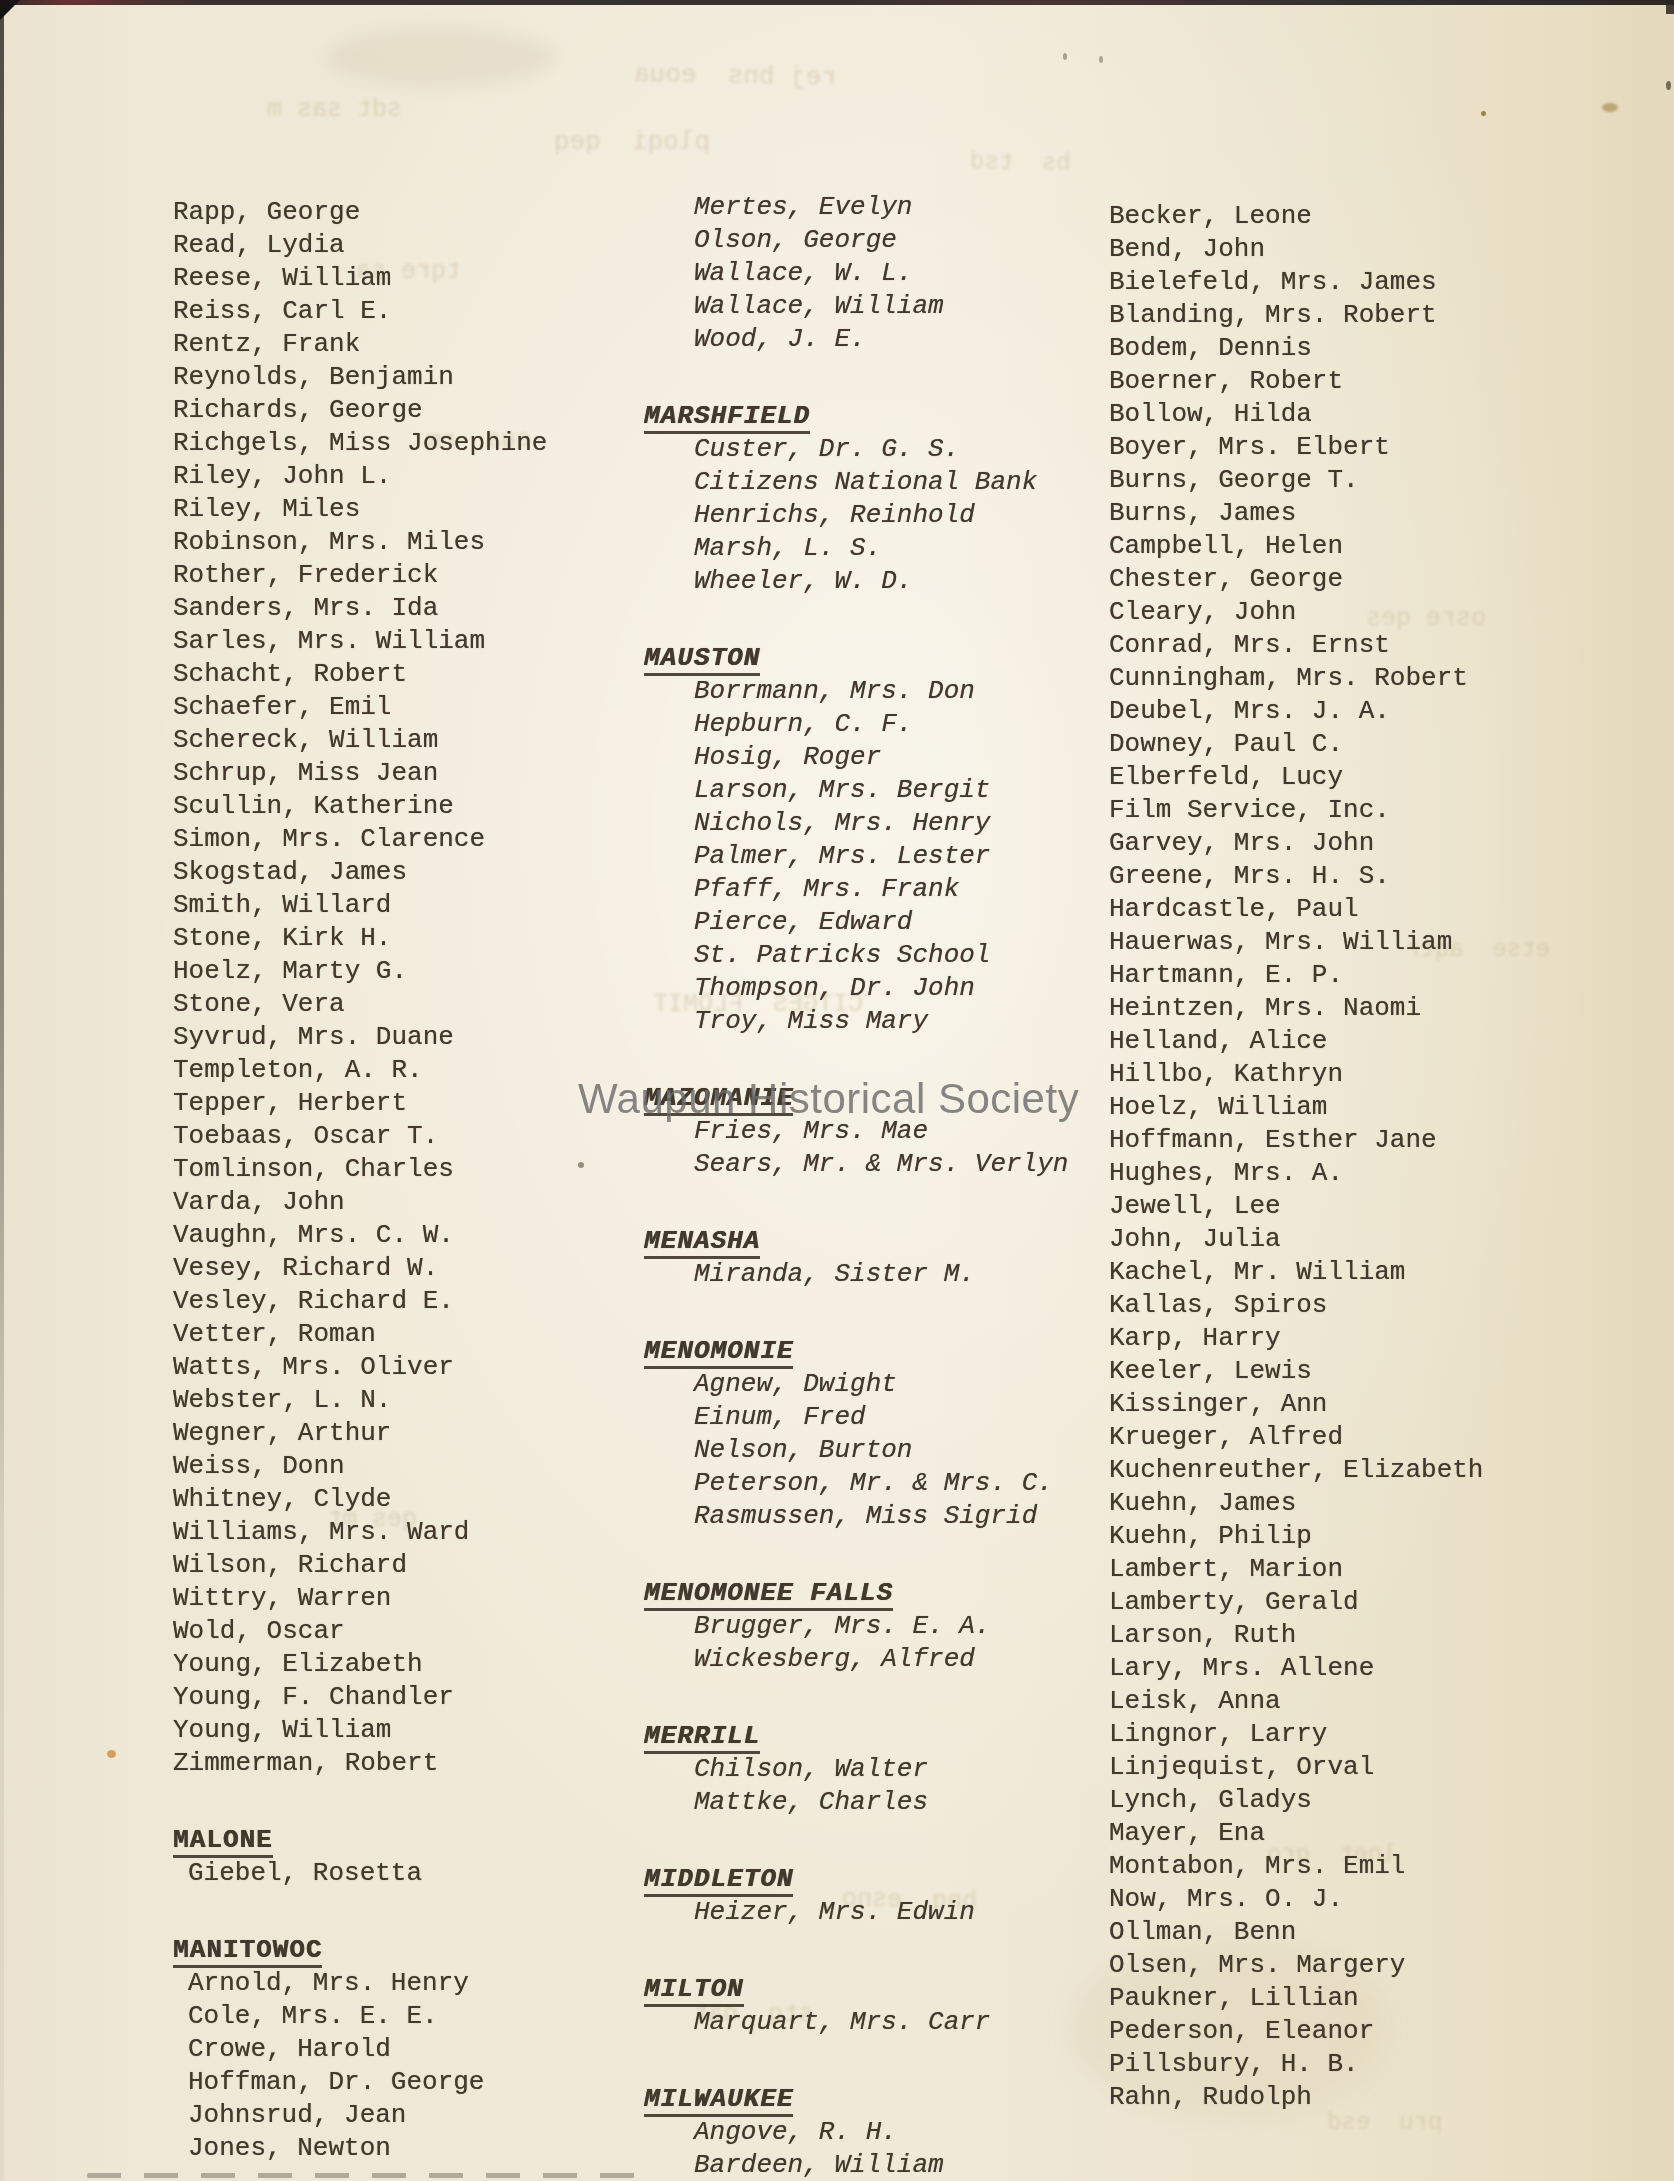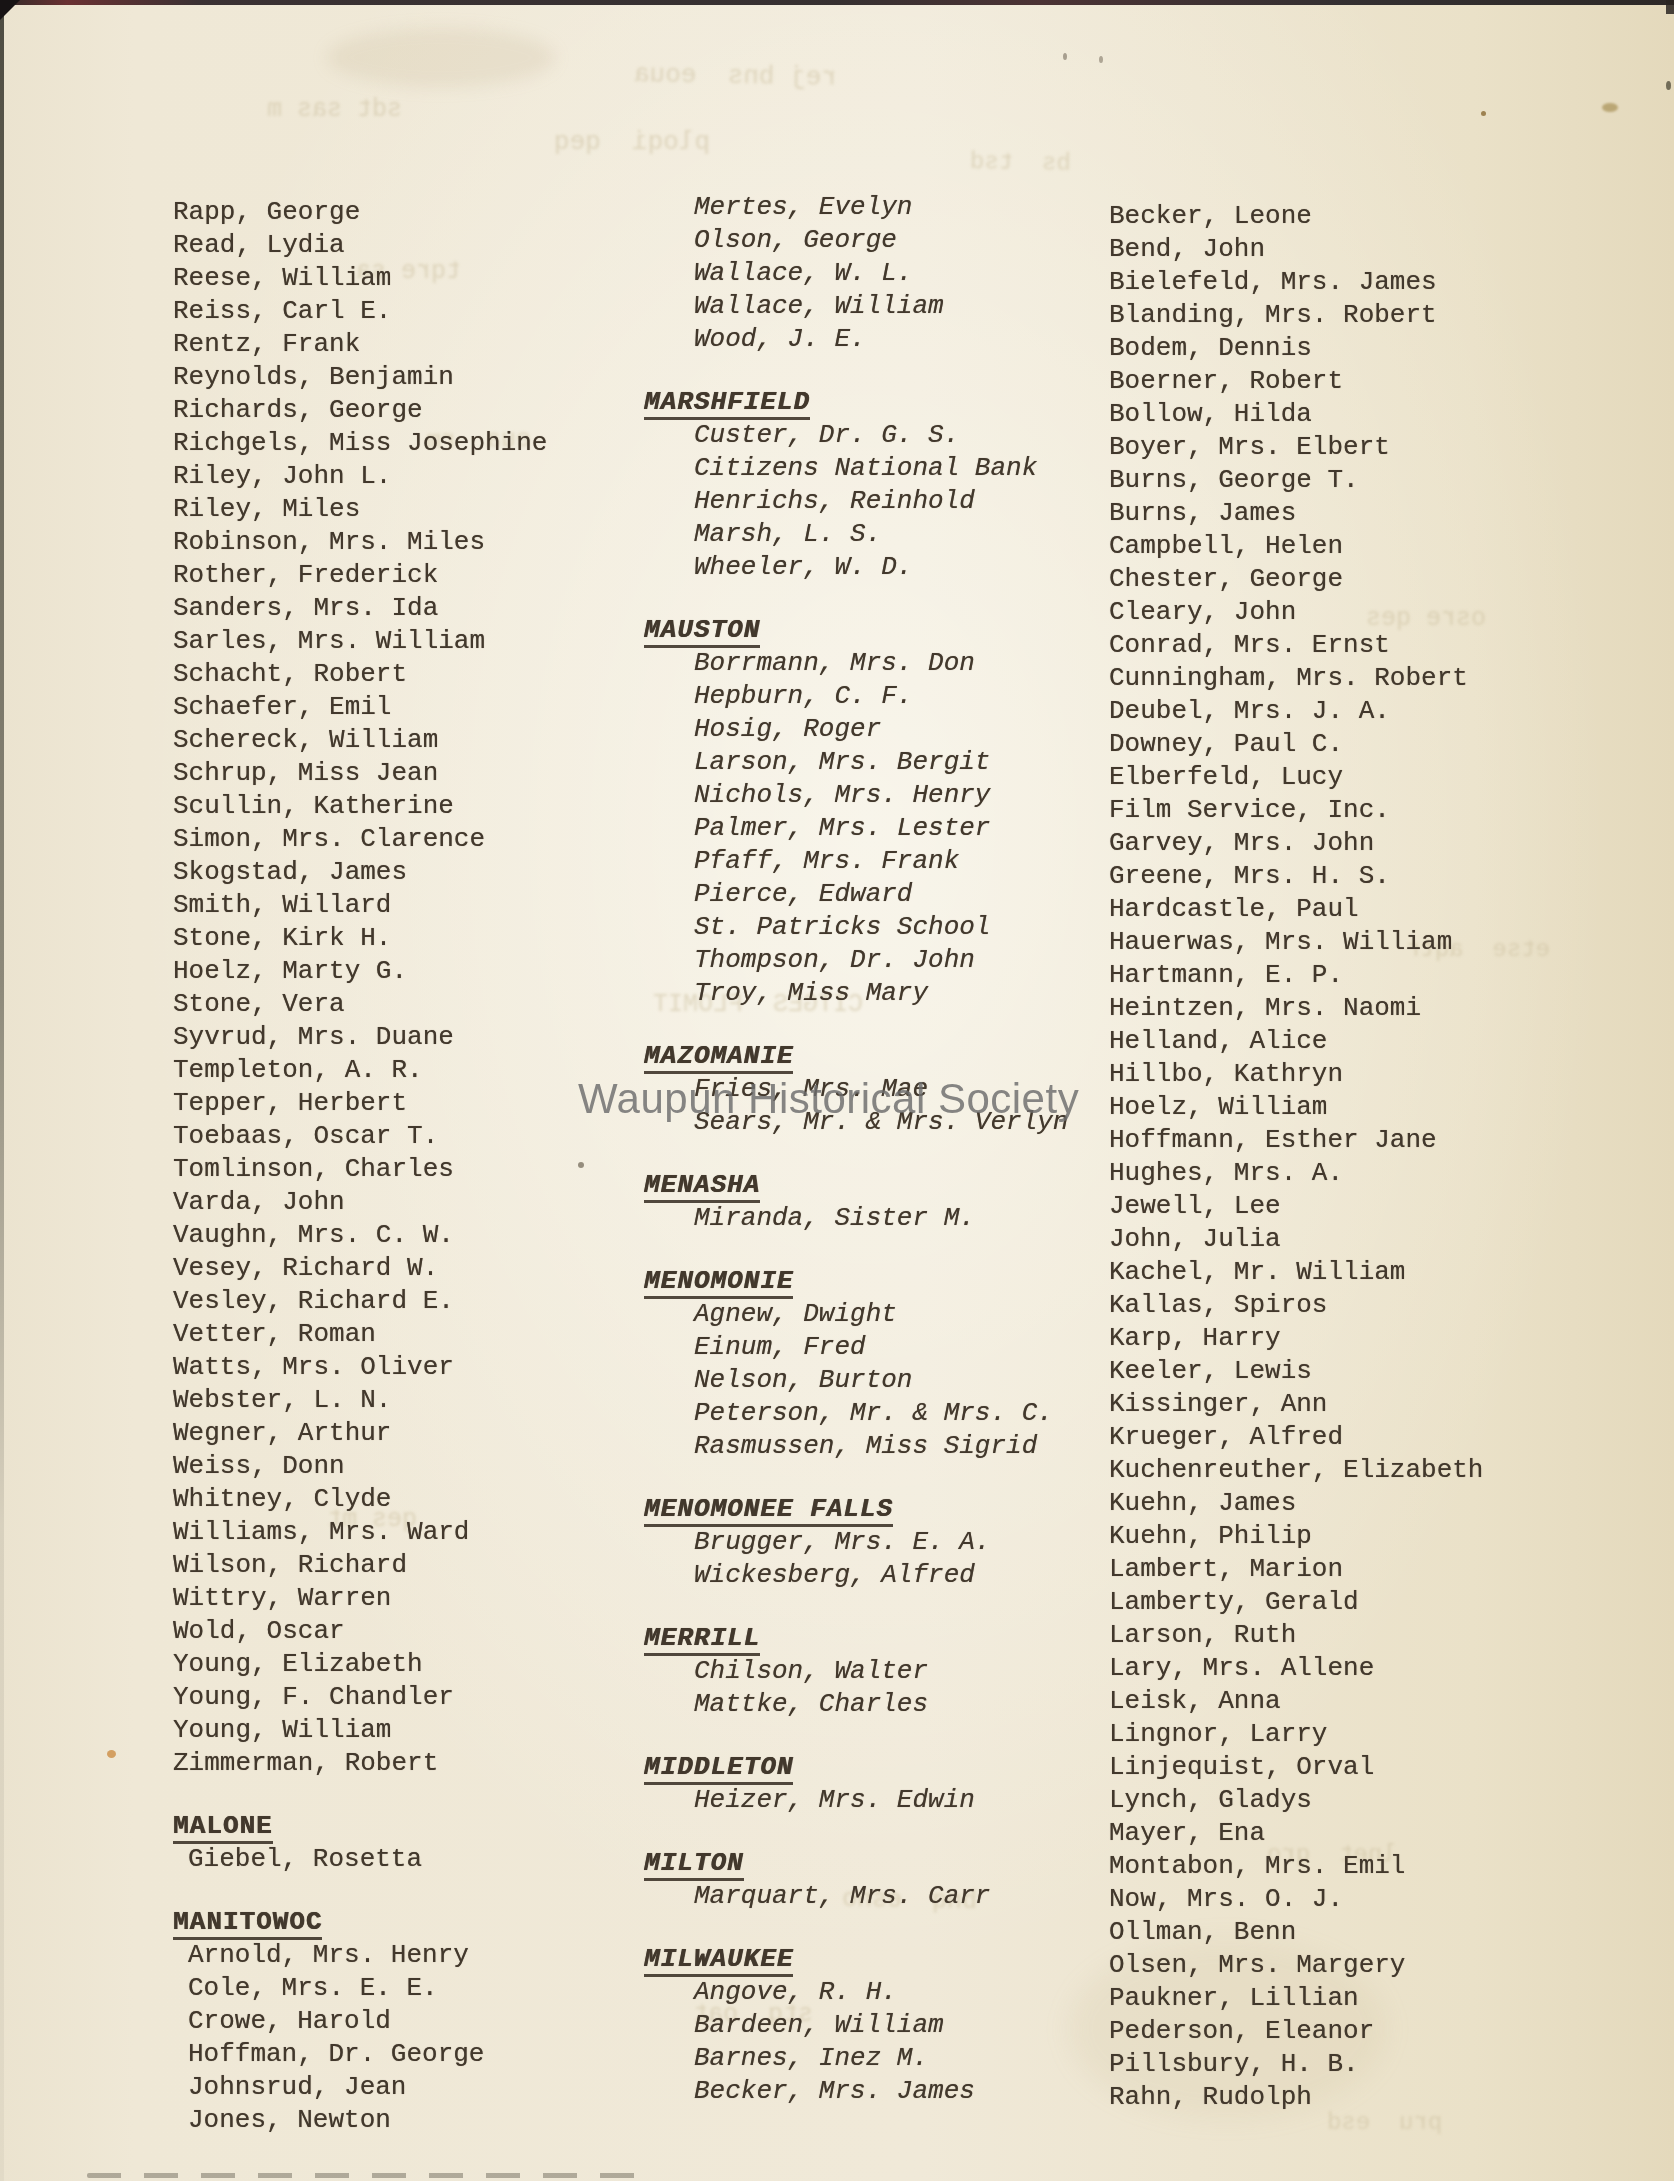--- a/index.html
+++ b/index.html
@@ -34,21 +34,21 @@
   .bleed{
     position:absolute;display:inline-block;
     font-family:"Liberation Mono","DejaVu Sans Mono",monospace;
     color:#c9bc9a;opacity:.5;filter:blur(1.6px);
     transform:scaleX(-1);white-space:pre;
   }
   
   .col{position:absolute;}
   .row{height:33px;line-height:33px;font-size:26px;white-space:nowrap;
        text-shadow:0 0 0.7px rgba(60,48,36,0.65);}
-  .section{margin-top:30px;}
+  .section{margin-top:44px;}
   .city-header{
     display:inline-block;font-weight:bold;letter-spacing:1px;
     border-bottom:3px solid rgba(52,42,32,0.85);
     text-shadow:0.6px 0 rgba(52,42,32,0.8), 0 0 0.7px rgba(60,48,36,0.6);
     line-height:30px;
   }
   .indent .row{padding-left:15px;}
   .indent-mid .row{padding-left:50px;}
   .col-mid > .plain .row{padding-left:50px;}
   

